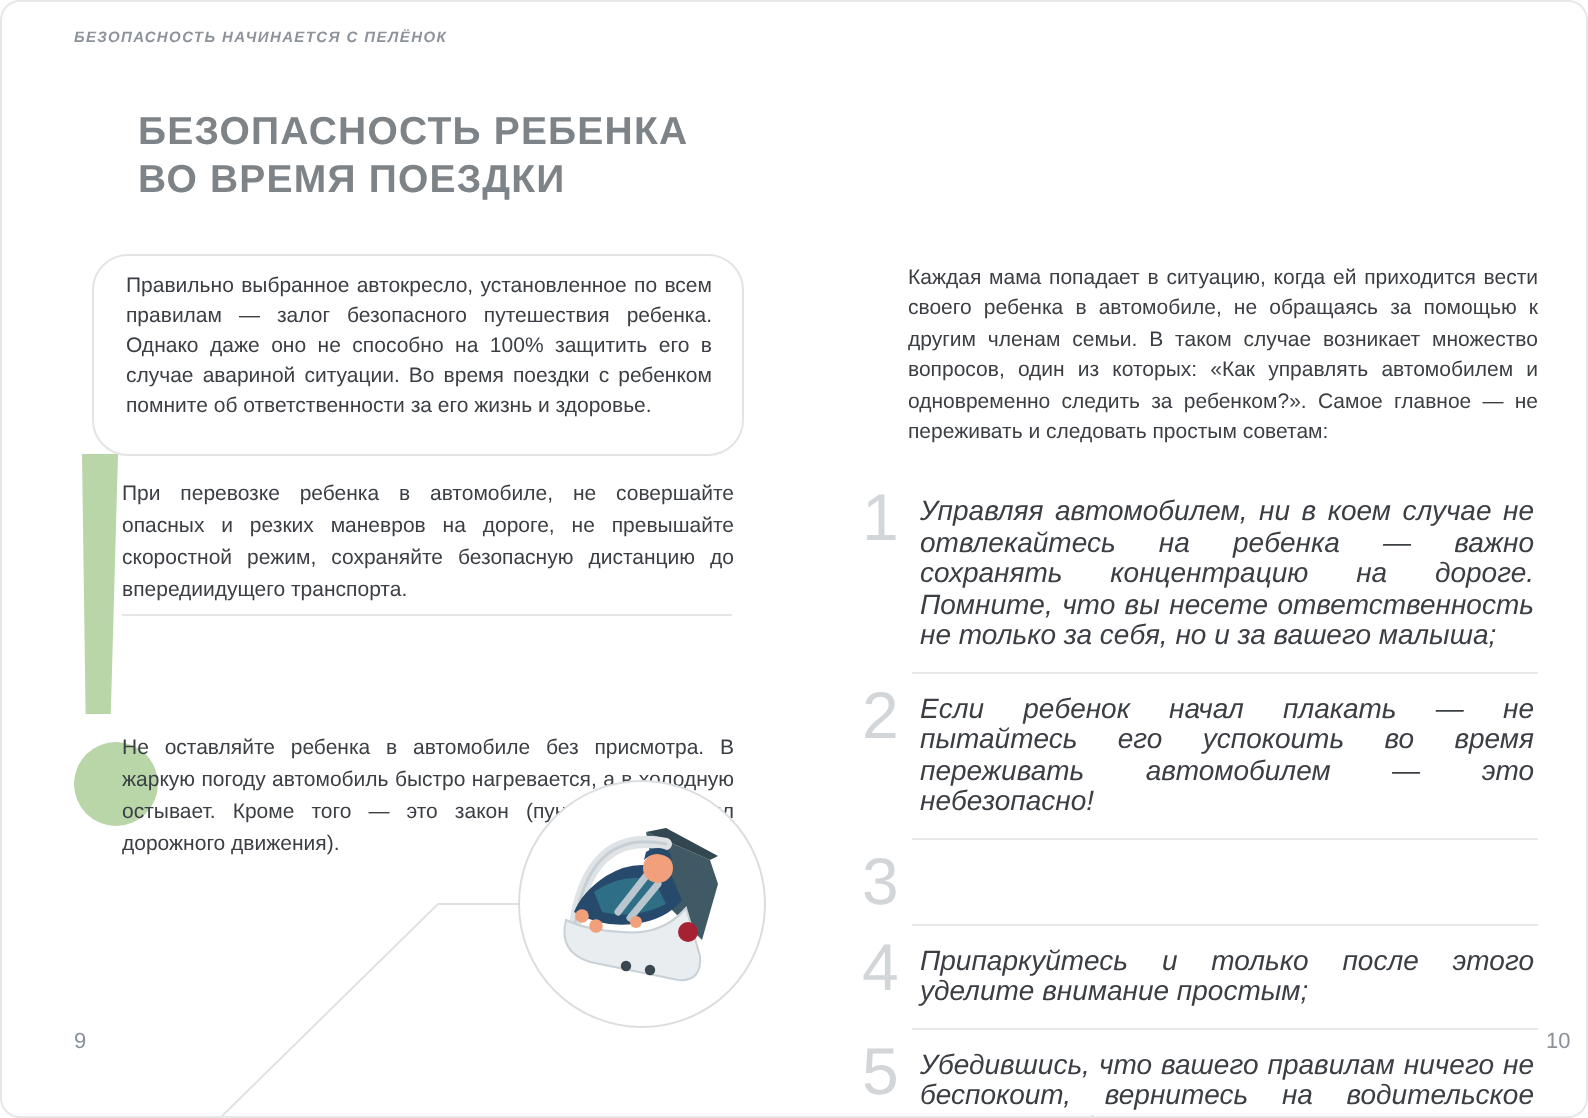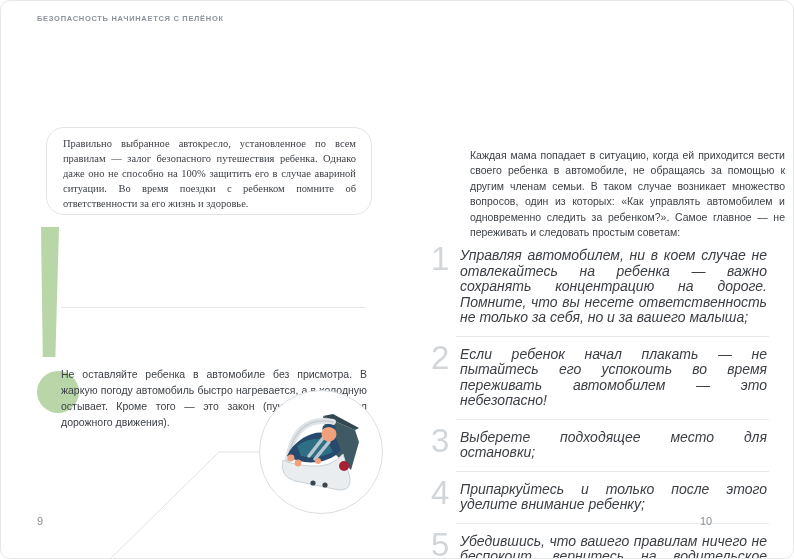--- a/index.html
+++ b/index.html
@@ -10,33 +10,32 @@
     background:#ffffff;
     border:1px solid #e5e7e9;
     border-radius:10px;
     overflow:hidden;
     font-family:"Liberation Sans", sans-serif;
     color:#3b3f44;
   }
   .deco-lines{position:absolute;left:0;top:0;width:794px;height:559px;pointer-events:none;}
   .header-label{
     position:absolute;left:36px;top:13px;
-    font-size:7.5px;letter-spacing:0.7px;color:#8d939b;font-weight:bold;
+    font-size:7.5px;letter-spacing:0.7px;color:#8d939b;font-weight:bold;font-style:italic;
   }
   .title{
     position:absolute;left:68px;top:54px;margin:0;
     font-size:19.5px;line-height:23.5px;font-weight:bold;
     letter-spacing:0.6px;color:#7e8387;text-transform:uppercase;
   }
   .intro-box{
     position:absolute;left:45px;top:126px;width:326px;
     border:1px solid #e2e4e6;border-radius:18px;
-    padding:8px 15px 3px 16px;
+    padding:8px 15px 16px 16px;
     background:#ffffff;
-    font-family:Liberation Serif, serif;
   }
   .para{
     font-size:10.5px;line-height:15px;text-align:justify;
     margin:0;color:#3b3f44;
   }
   .para2{position:absolute;left:60px;top:238px;width:306px;line-height:16px;}
   .divider-left{
     position:absolute;left:60px;top:306px;width:305px;height:0;
     border-top:1px solid #e4e6e8;
   }
@@ -52,24 +51,24 @@
   }
   .seat-circle{
     position:absolute;left:258px;top:389px;width:124px;height:124px;
     border:1px solid #dbdee1;border-radius:50%;background:#ffffff;
     display:flex;align-items:center;justify-content:center;
   }
   .page-num{
     position:absolute;top:514px;font-size:11px;color:#8b9198;
   }
   .page-num.left{left:36px;}
-  .page-num.right{left:699px;}
+  .page-num.right{left:772px;}
   .right-intro{
     position:absolute;left:453px;top:131px;width:315px;
-    font-size:10.5px;line-height:15.4px;text-align:justify;margin:16px;
+    font-size:10.5px;line-height:15.4px;text-align:justify;margin:0;
   }
   .tips{
     position:absolute;left:430px;top:243px;width:340px;
   }
   .tip{display:flex;align-items:flex-start;}
   .tip-num{
     flex:0 0 25px;width:25px;
     font-size:33px;line-height:30px;color:#d3d6d9;font-weight:normal;
   }
   .tip-text{
@@ -84,28 +83,33 @@
 <body>
 
 <div class="page">
 
   <svg class="deco-lines" viewBox="0 0 794 559" xmlns="http://www.w3.org/2000/svg">
     <polyline points="258,451 218,451 108,559" fill="none" stroke="#dfe2e4" stroke-width="1"></polyline>
   </svg>
 
   <div class="header-label">БЕЗОПАСНОСТЬ НАЧИНАЕТСЯ С ПЕЛЁНОК</div>
 
+  <h1 class="title">
+    <span>БЕЗОПАСНОСТЬ РЕБЕНКА</span><br>
+    <span>ВО ВРЕМЯ ПОЕЗДКИ</span>
+  </h1>
 
   <div class="intro-box">
     <p class="para">Правильно выбранное автокресло, установленное по всем правилам — залог безопасного путешествия ребенка. Однако даже оно не способно на 100% защитить его в случае авариной ситуации. Во время поездки с ребенком помните об ответственности за его жизнь и здоровье.</p>
   </div>
 
   <div class="excl-bar"></div>
   <div class="excl-dot"></div>
 
+  <p class="para para2">При перевозке ребенка в автомобиле, не совершайте опасных и резких маневров на дороге, не превышайте скоростной режим, сохраняйте безопасную дистанцию до впередиидущего транспорта.</p>
 
   <div class="divider-left"></div>
 
   <p class="para para3">Не оставляйте ребенка в автомобиле без присмотра. В жаркую погоду автомобиль быстро нагревается, а в холодную остывает. Кроме того — это закон (пункт 12.8 Правил дорожного движения).</p>
 
   <div class="seat-circle">
     <svg width="100" height="96" viewBox="0 0 100 96" xmlns="http://www.w3.org/2000/svg">
 
       <path d="M52 12 L84 26 L88 38 L80 66 L58 44 Z" fill="#3f5a64"></path>
       <path d="M52 12 L62 10 L88 24 L84 26 Z" fill="#32474f"></path>
@@ -148,27 +152,26 @@
     <hr class="tip-divider">
 
     <div class="tip">
       <div class="tip-num">2</div>
       <p class="tip-text">Если ребенок начал плакать — не пытайтесь его успокоить во время переживать автомобилем — это небезопасно!</p>
     </div>
     <hr class="tip-divider">
 
     <div class="tip">
       <div class="tip-num">3</div>
-      <p class="tip-text">Выберете подходящее место для остановки;</p>
     </div>
     <hr class="tip-divider">
 
     <div class="tip">
       <div class="tip-num">4</div>
-      <p class="tip-text">Припаркуйтесь и только после этого уделите внимание ребенку;</p>
+      <p class="tip-text">Припаркуйтесь и только после этого уделите внимание простым;</p>
     </div>
     <hr class="tip-divider">
 
     <div class="tip">
       <div class="tip-num">5</div>
       <p class="tip-text">Убедившись, что вашего правилам ничего не беспокоит, вернитесь на водительское место и продолжите путь.</p>
     </div>
 
   </div>
 

